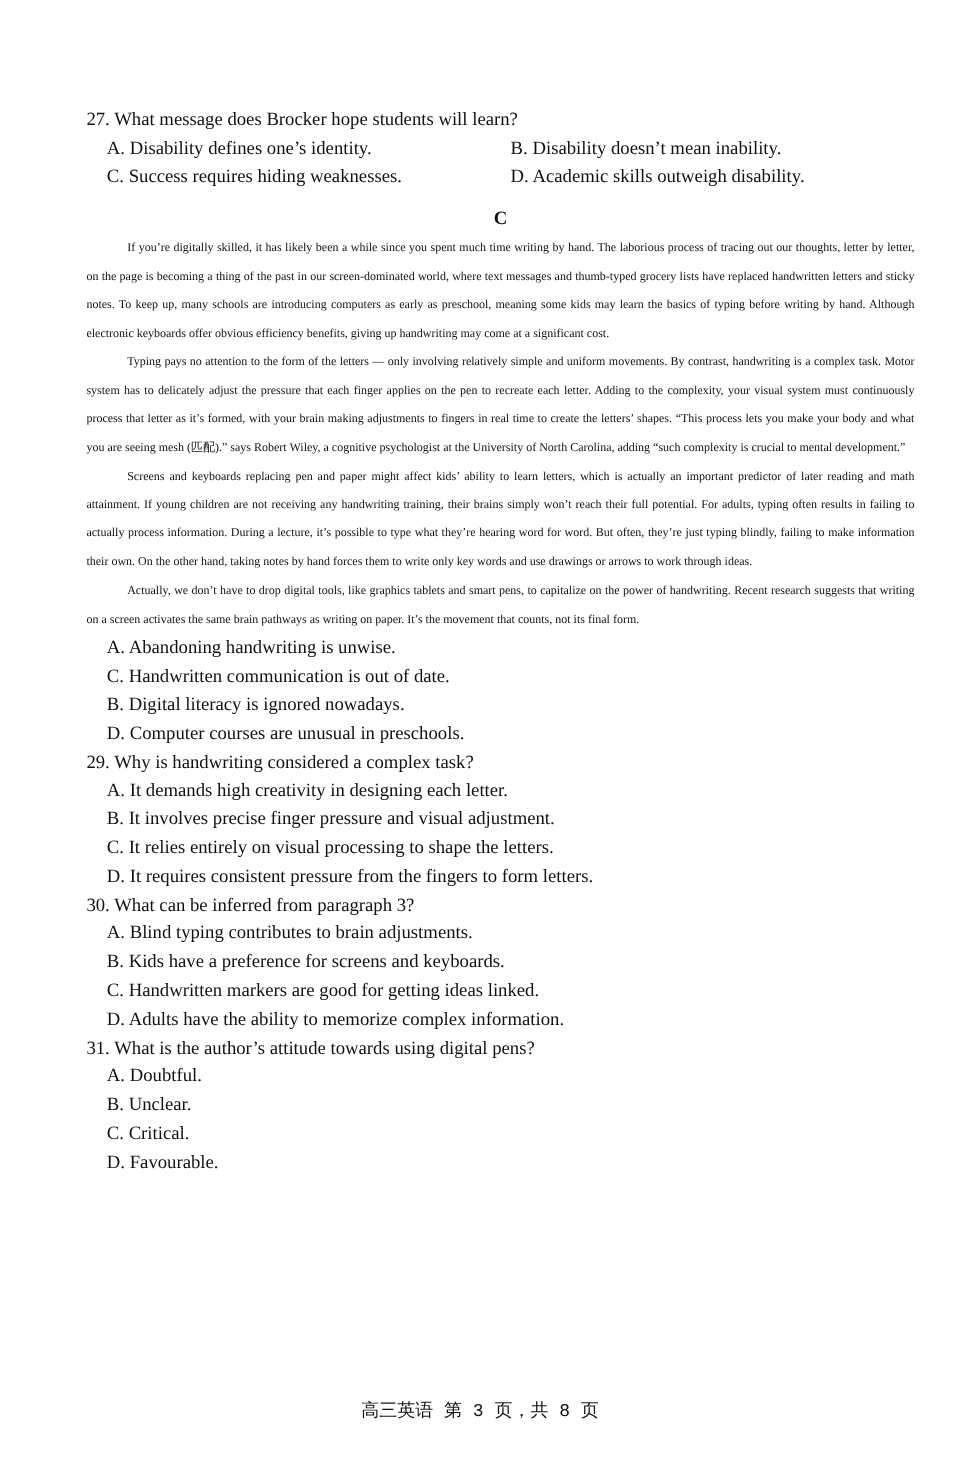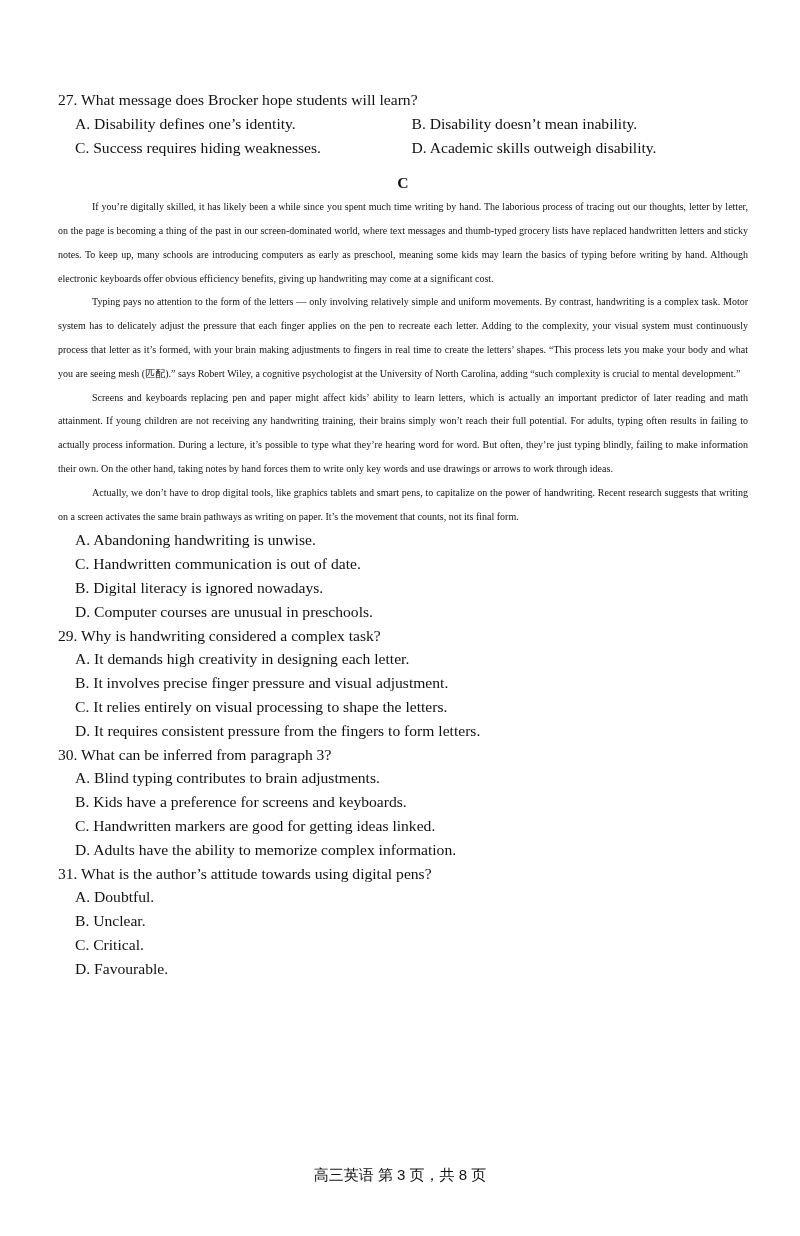--- a/index.html
+++ b/index.html
@@ -1,36 +1,36 @@
 <!DOCTYPE html>
 <html><head>
 <meta charset="utf-8">
 <style>
   html, body { margin: 0; padding: 0; background: #ffffff; }
   body {
     width: 800px; height: 1236px; position: relative; overflow: hidden;
     font-family: "Liberation Serif", "DejaVu Serif", serif;
     color: #111111;
   }
-  .page { position: absolute; left: 58px; top: 88px; width: 690px; }
+  .page { position: absolute; left: 72px; top: 88px; width: 690px; }
   .line { font-size: 15.6px; line-height: 23.8px; white-space: nowrap; }
   .q { margin: 0; }
   .opts2 { display: flex; padding-left: 17px; }
   .opts2 .col { width: 350px; }
   .opt { padding-left: 17px; }
   .opts4 { display: flex; padding-left: 17px; flex-direction: column; }
   .opts4 span { display: inline-block; }
   .opts4 span:nth-child(1) { width: 153px; }
   .opts4 span:nth-child(2) { width: 170px; }
   .opts4 span:nth-child(3) { width: 170px; }
   .section-letter { text-align: center; font-weight: bold; font-size: 15.6px; line-height: 23.8px; margin-top: 12px; }
   .para { font-size: 10px; line-height: 23.8px; text-align: justify; text-indent: 34px; margin: 0; }
   .footer {
     position: absolute; left: 0; width: 800px; top: 1166px; text-align: center;
-    font-size: 15px; font-family: Liberation Sans, sans-serif;
+    font-size: 15px; font-family: Liberation Mono, monospace;
   }
 </style>
 </head>
 <body>
 
 <div class="page">
 
   <div>
     <div class="line q">27. What message does Brocker hope students will learn?</div>
     <div class="line opts2">

